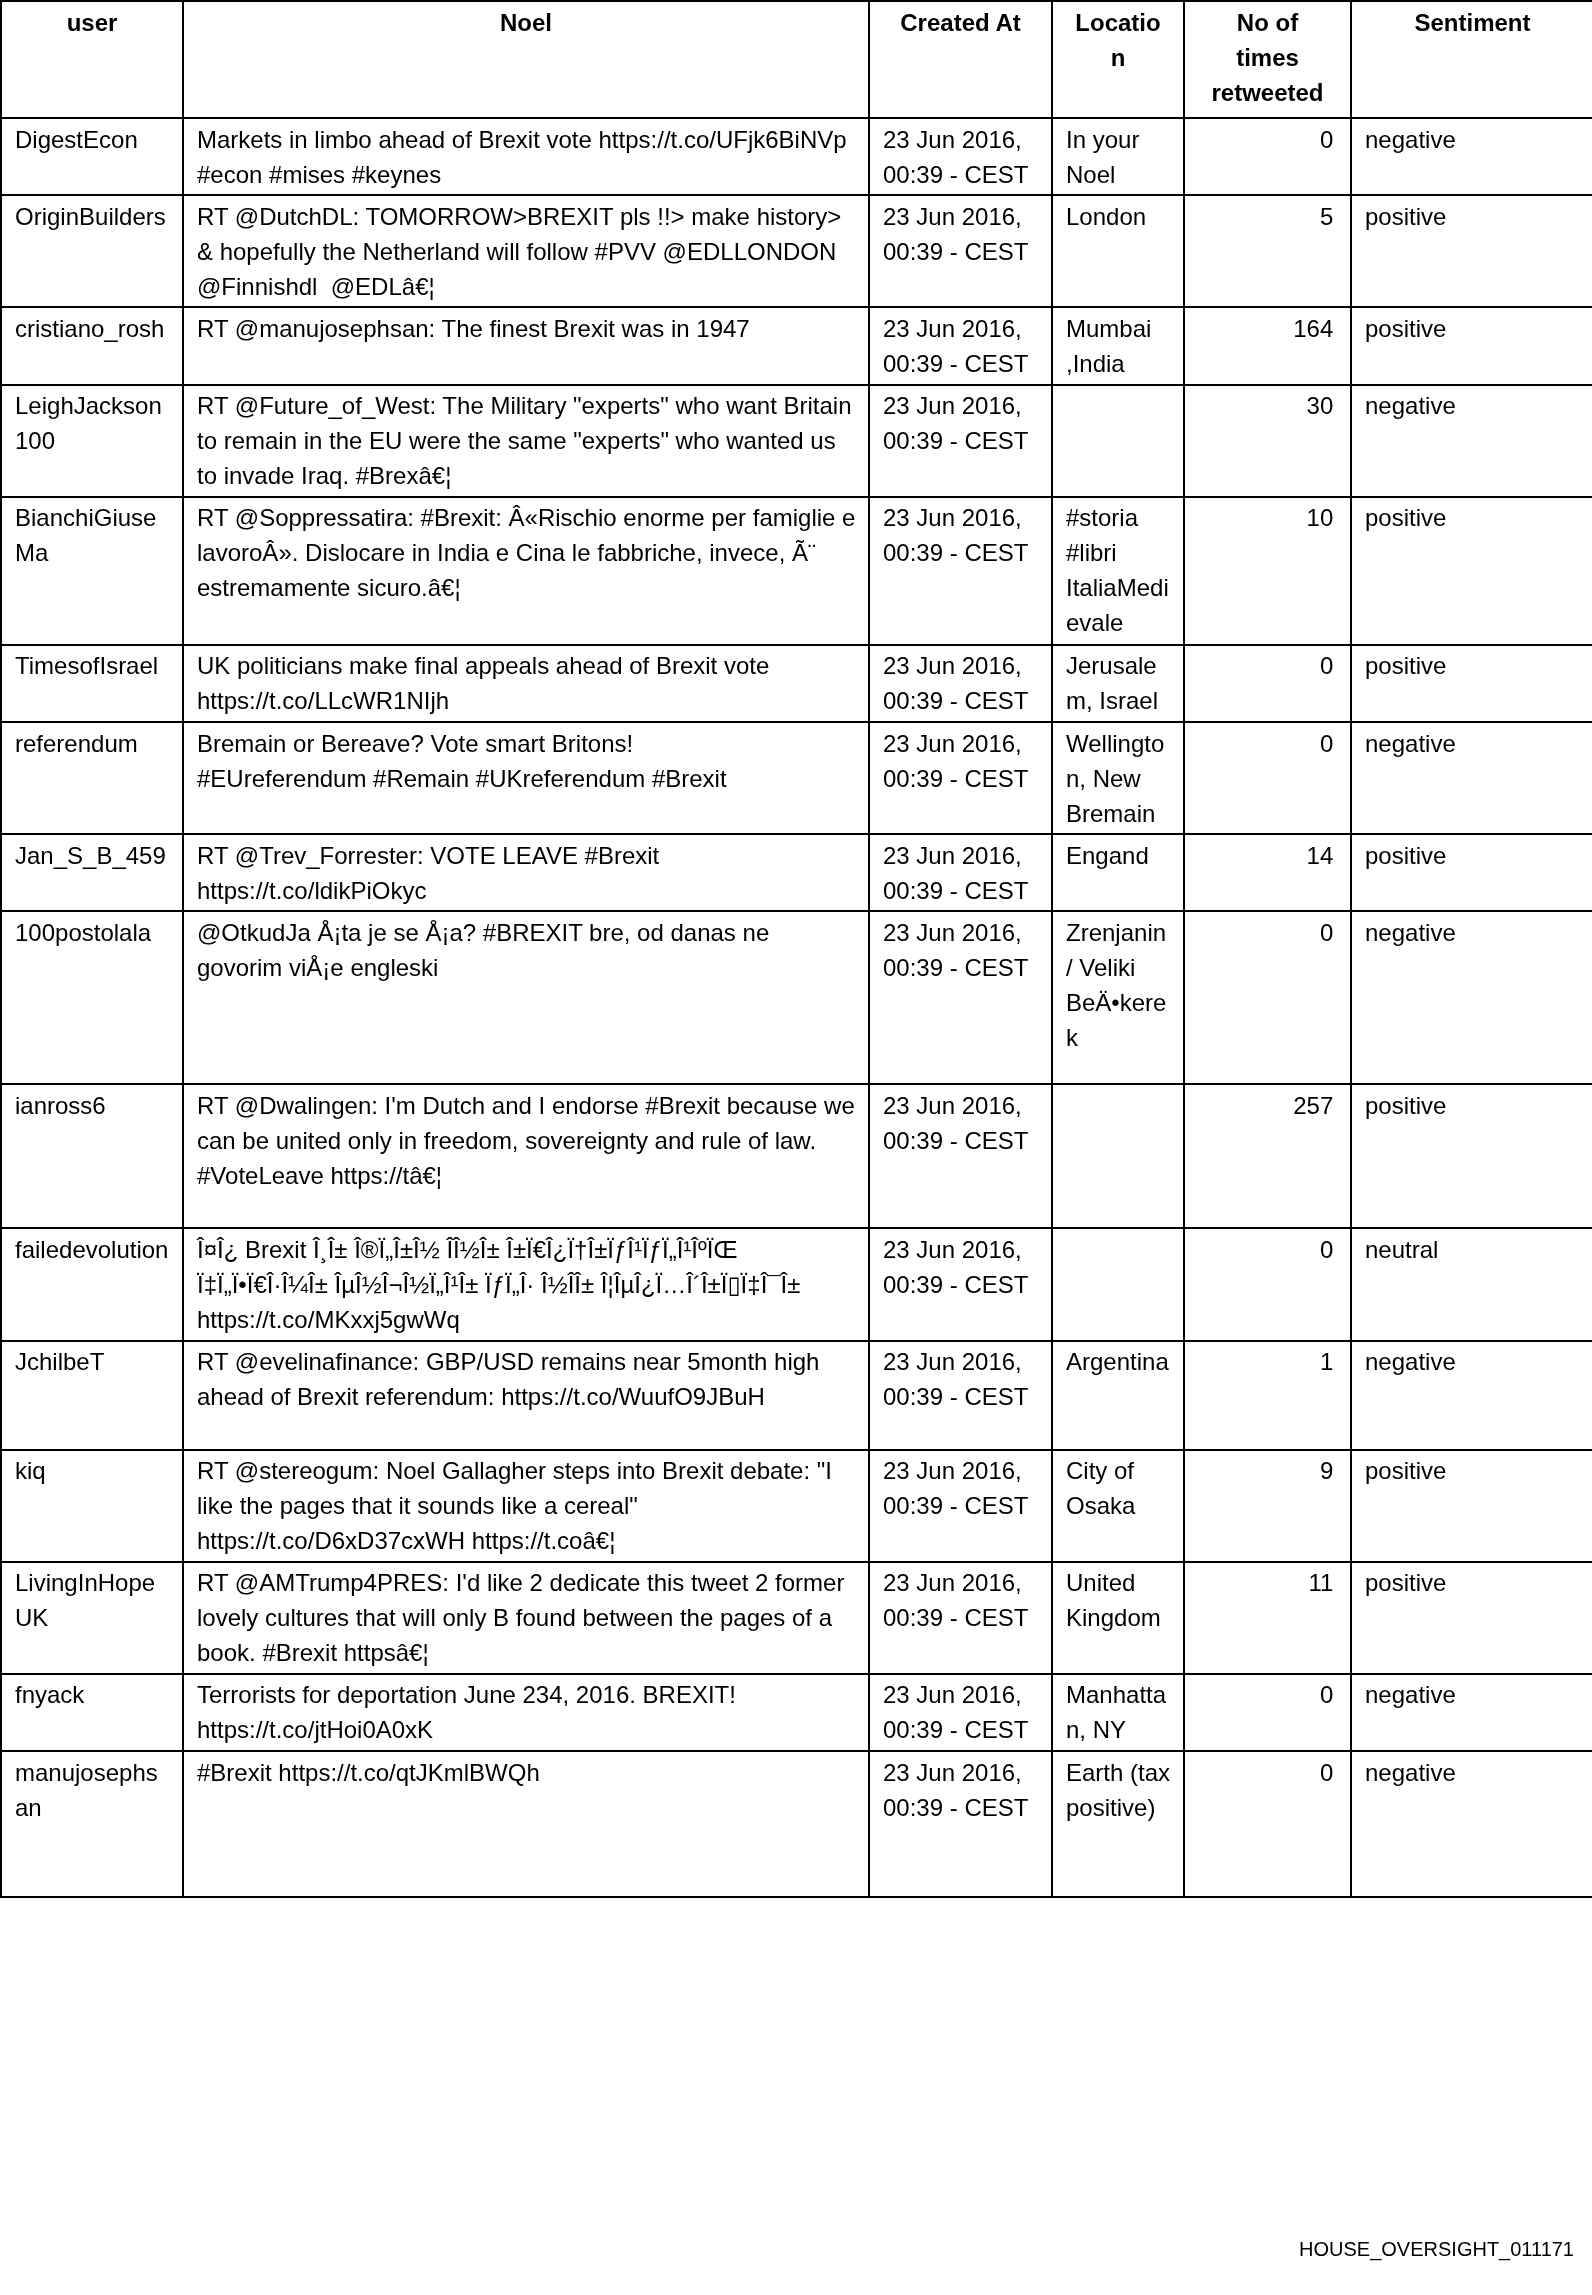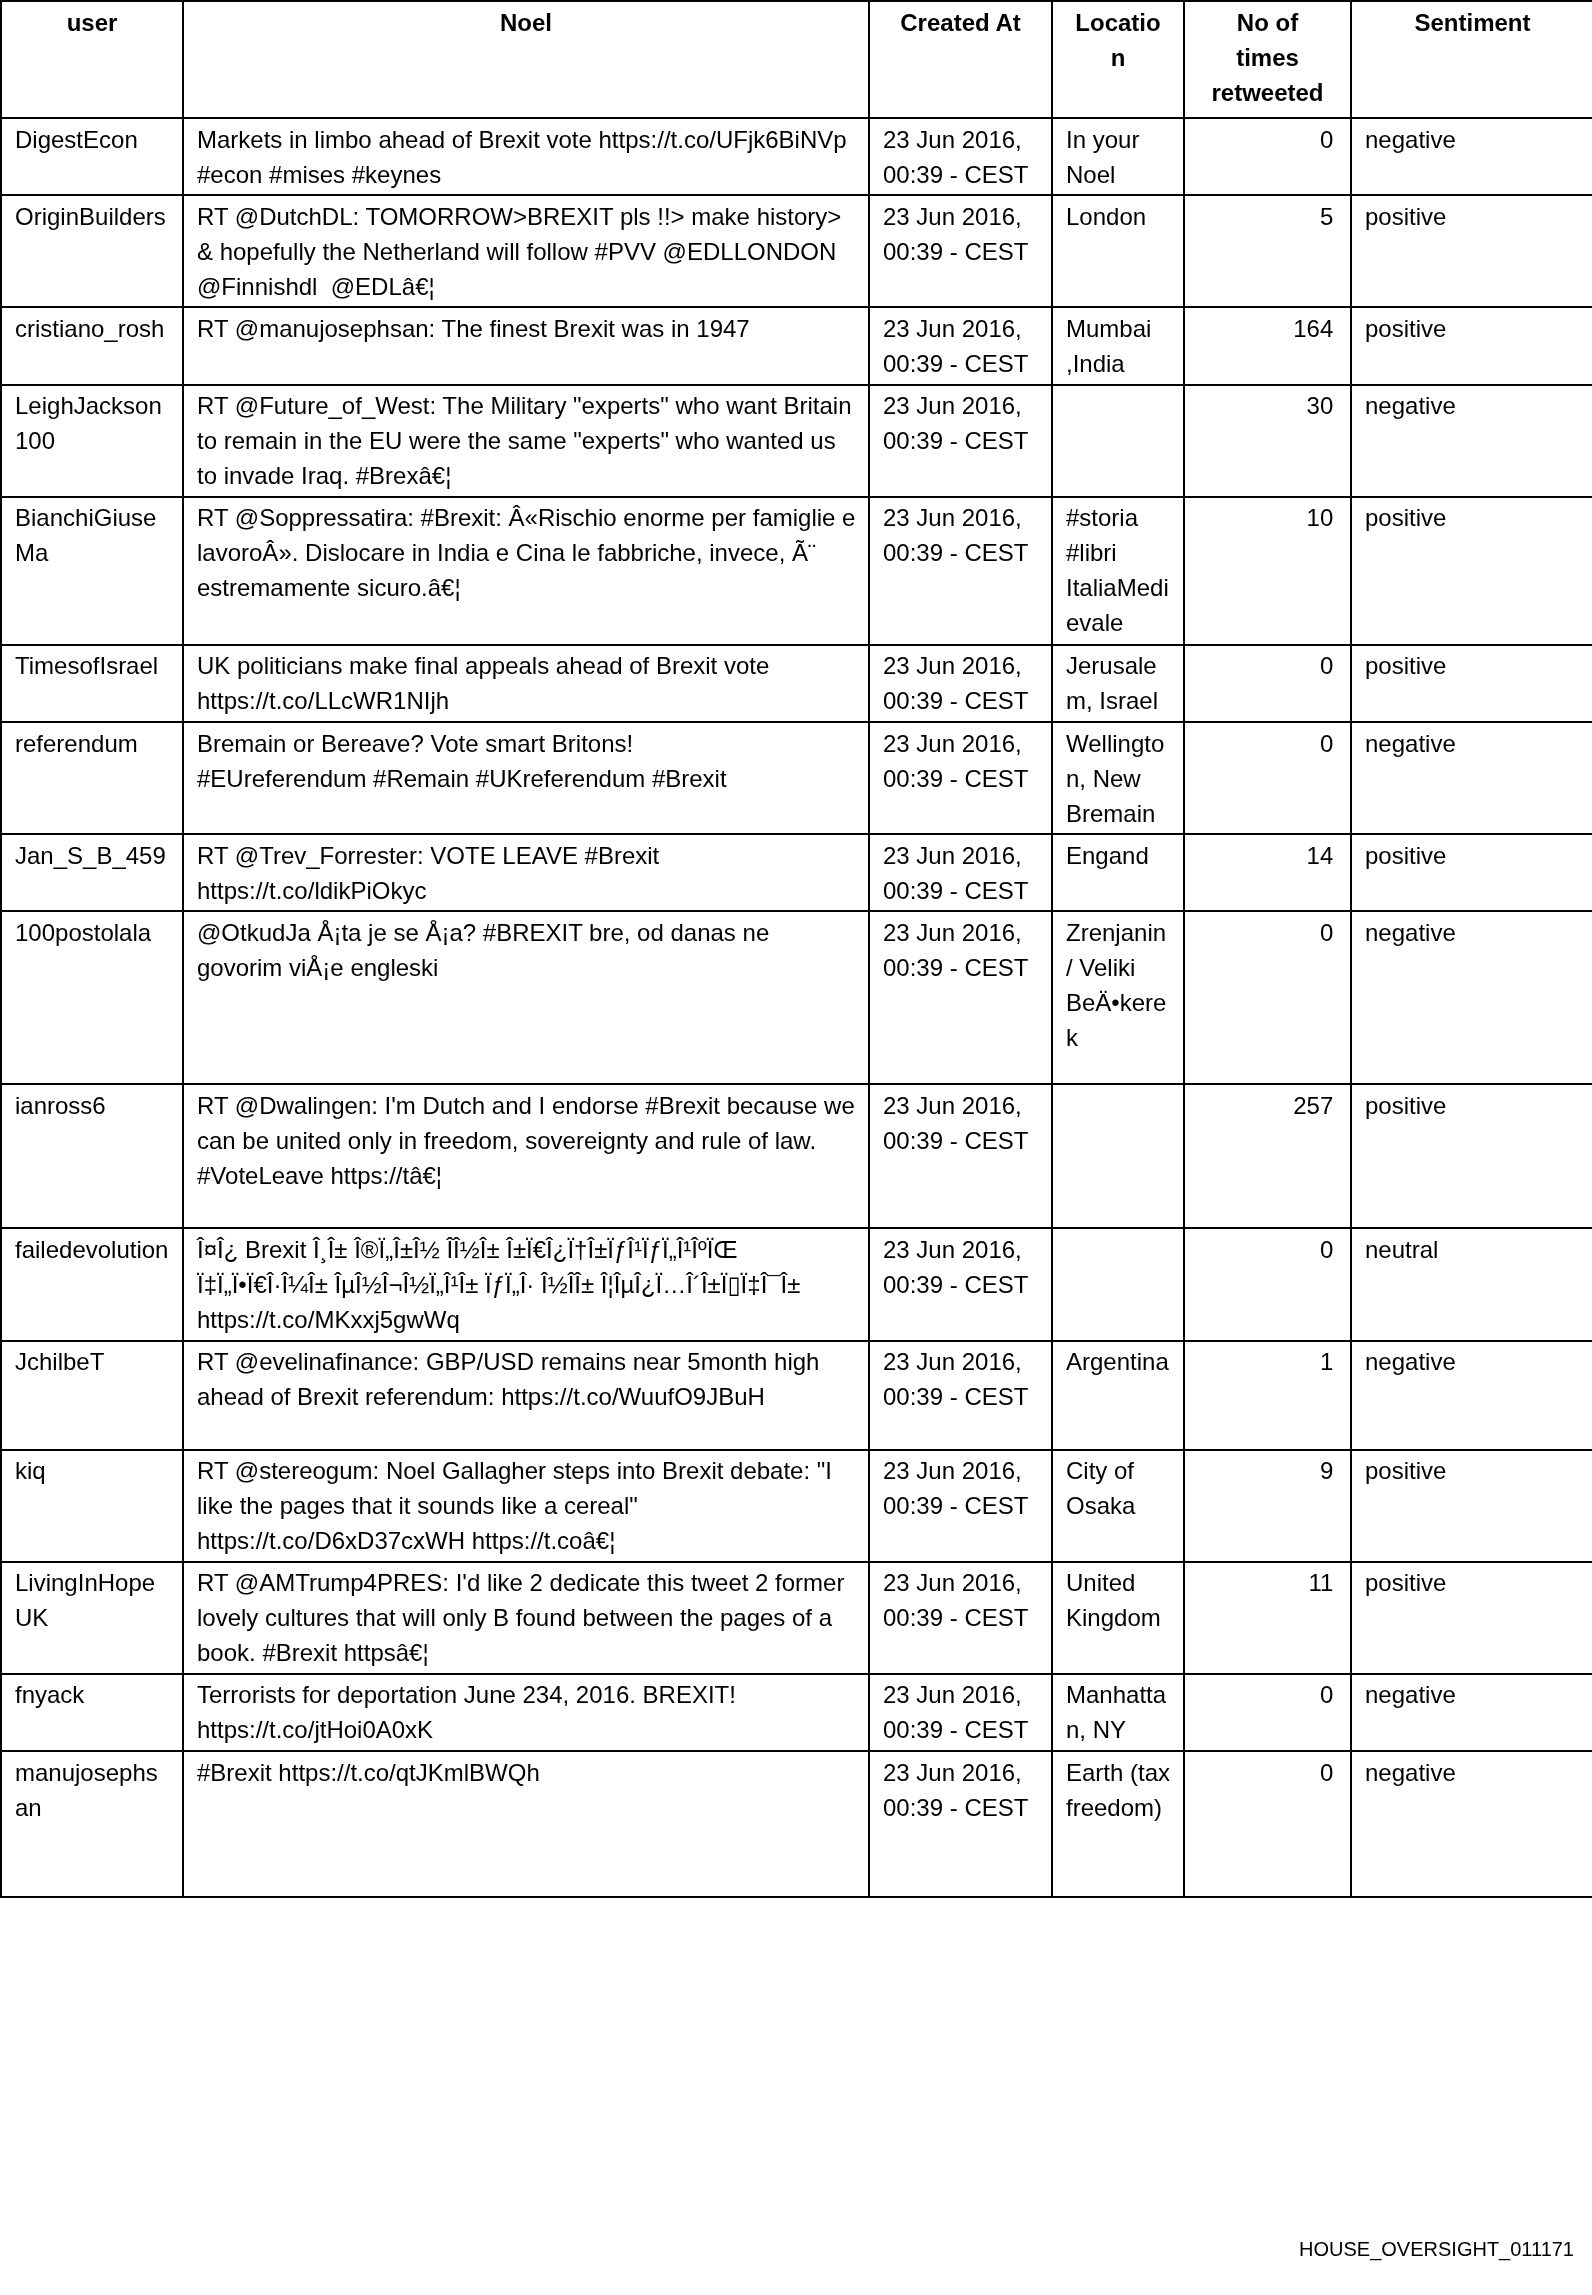--- a/index.html
+++ b/index.html
@@ -198,21 +198,21 @@
     <td class="col-tweet">Terrorists for deportation June 234, 2016. BREXIT! https://t.co/jtHoi0A0xK</td>
     <td class="col-created">23 Jun 2016, 00:39 - CEST</td>
     <td class="col-location">Manhattan, NY</td>
     <td class="col-retweets">0</td>
     <td class="col-sentiment">negative</td>
   </tr>
         <tr>
     <td class="col-user">manujosephsan</td>
     <td class="col-tweet">#Brexit https://t.co/qtJKmlBWQh</td>
     <td class="col-created">23 Jun 2016, 00:39 - CEST</td>
-    <td class="col-location">Earth (tax freedom)</td>
+    <td class="col-location">Earth (tax positive)</td>
     <td class="col-retweets">0</td>
     <td class="col-sentiment">negative</td>
   </tr>
       </tbody>
   </table>
   <div class="footer">HOUSE_OVERSIGHT_011171</div>
 </div>
 
 
 </body></html>

